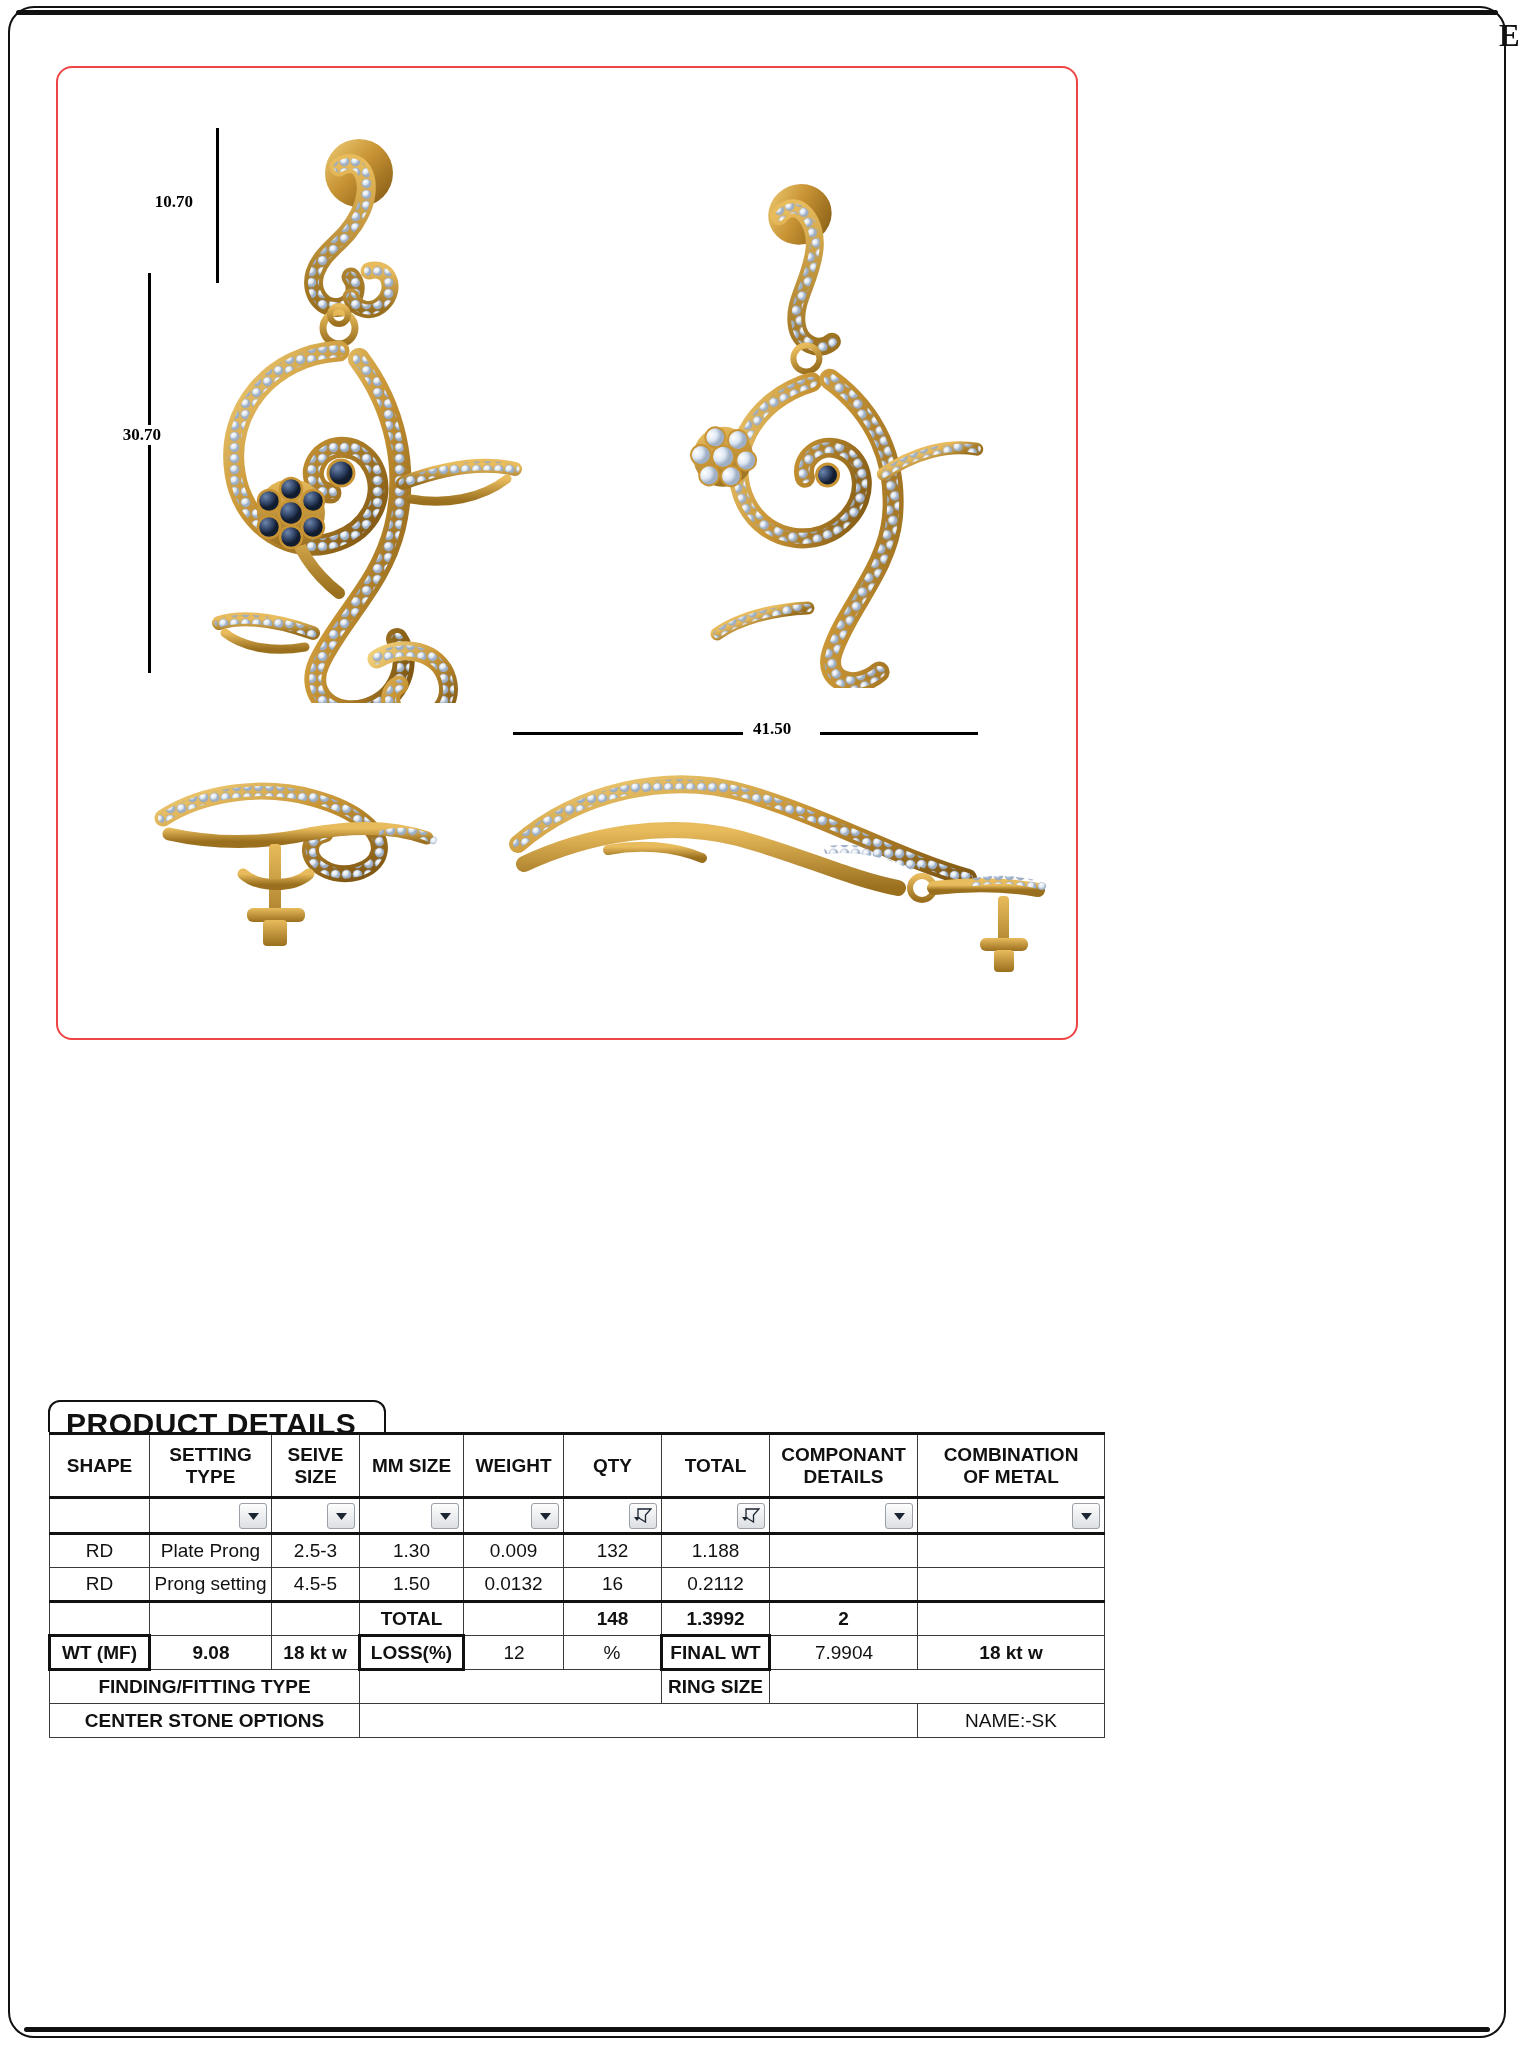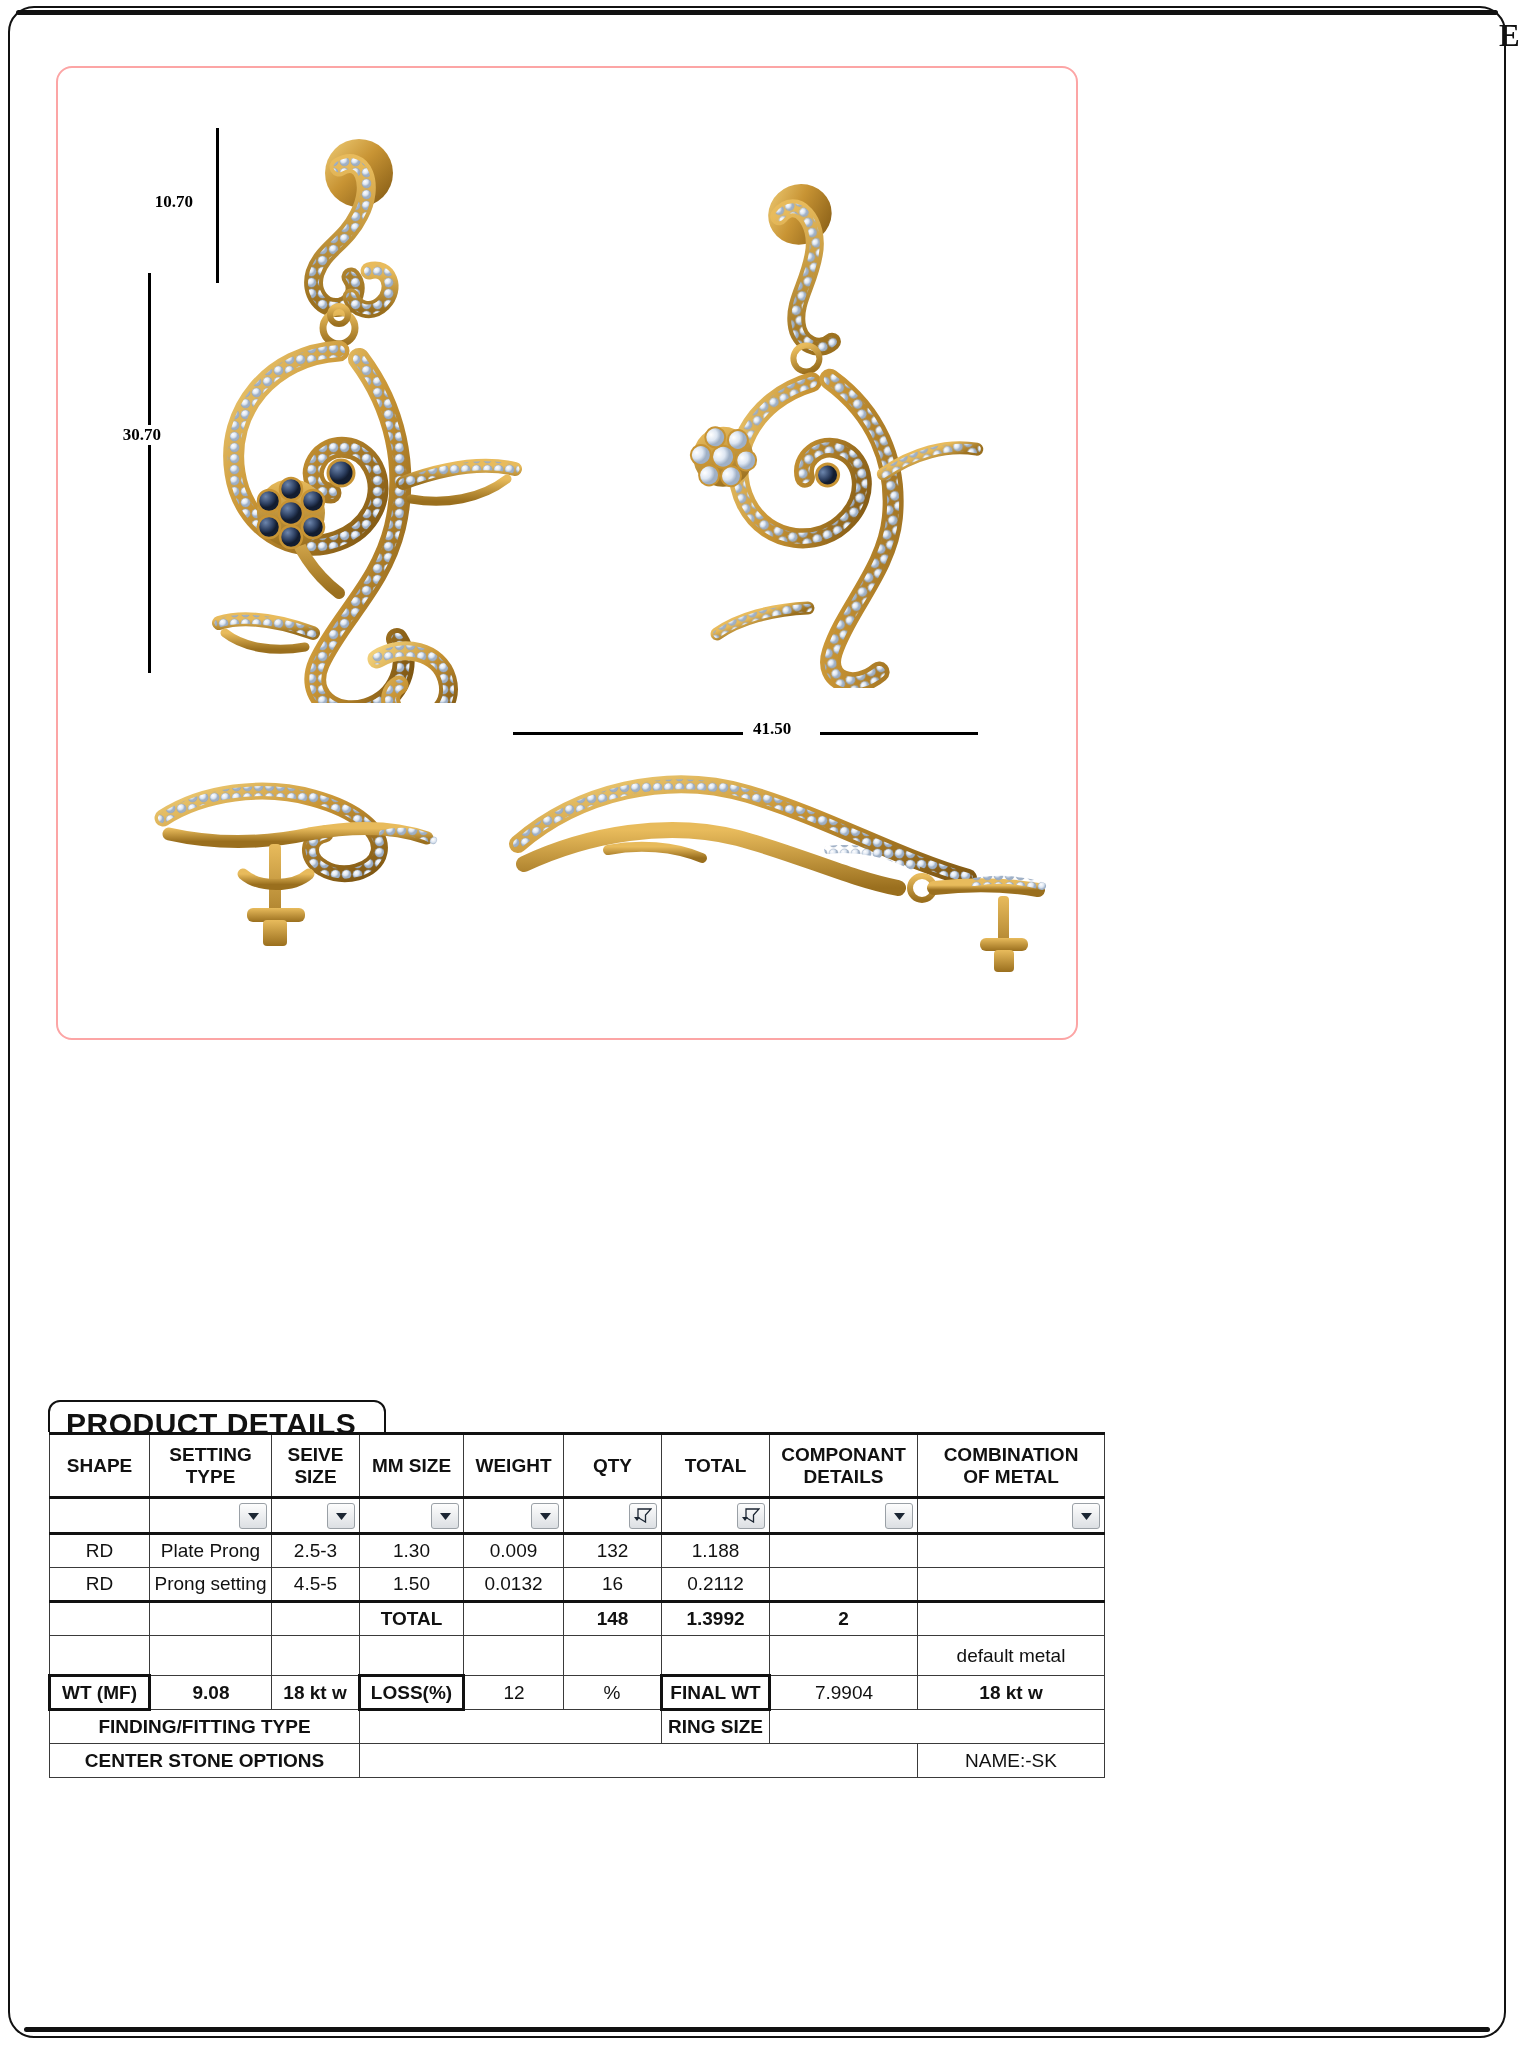--- a/index.html
+++ b/index.html
@@ -59,21 +59,21 @@
     padding-left: 45px;
   }
 
   
   #render-box {
     position: absolute;
     left: 56px;
     top: 66px;
     width: 1022px;
     height: 974px;
-    border: 2px solid #fca5a5;
+    border: 2px solid #ef4444;
     border-radius: 16px;
     box-sizing: border-box;
     background: #ffffff;
   }
 
   .dim-label {
     position: absolute;
     font-family: "Liberation Serif", serif;
     font-weight: bold;
     font-size: 17px;
@@ -488,31 +488,20 @@
     <td></td>
     <td></td>
     <td class="bold">TOTAL</td>
     <td></td>
     <td class="bold">148</td>
     <td class="bold">1.3992</td>
     <td class="bold red">2</td>
     <td></td>
   </tr>
 
-  <tr class="blank-row">
-    <td></td>
-    <td></td>
-    <td></td>
-    <td></td>
-    <td></td>
-    <td></td>
-    <td></td>
-    <td></td>
-    <td class="red">default metal</td>
-  </tr>
 
   <tr class="data-row">
     <td class="boxed">WT (MF)</td>
     <td class="bold">9.08</td>
     <td class="bold">18 kt w</td>
     <td class="boxed">LOSS(%)</td>
     <td>12</td>
     <td>%</td>
     <td class="boxed">FINAL WT</td>
     <td>7.9904</td>

